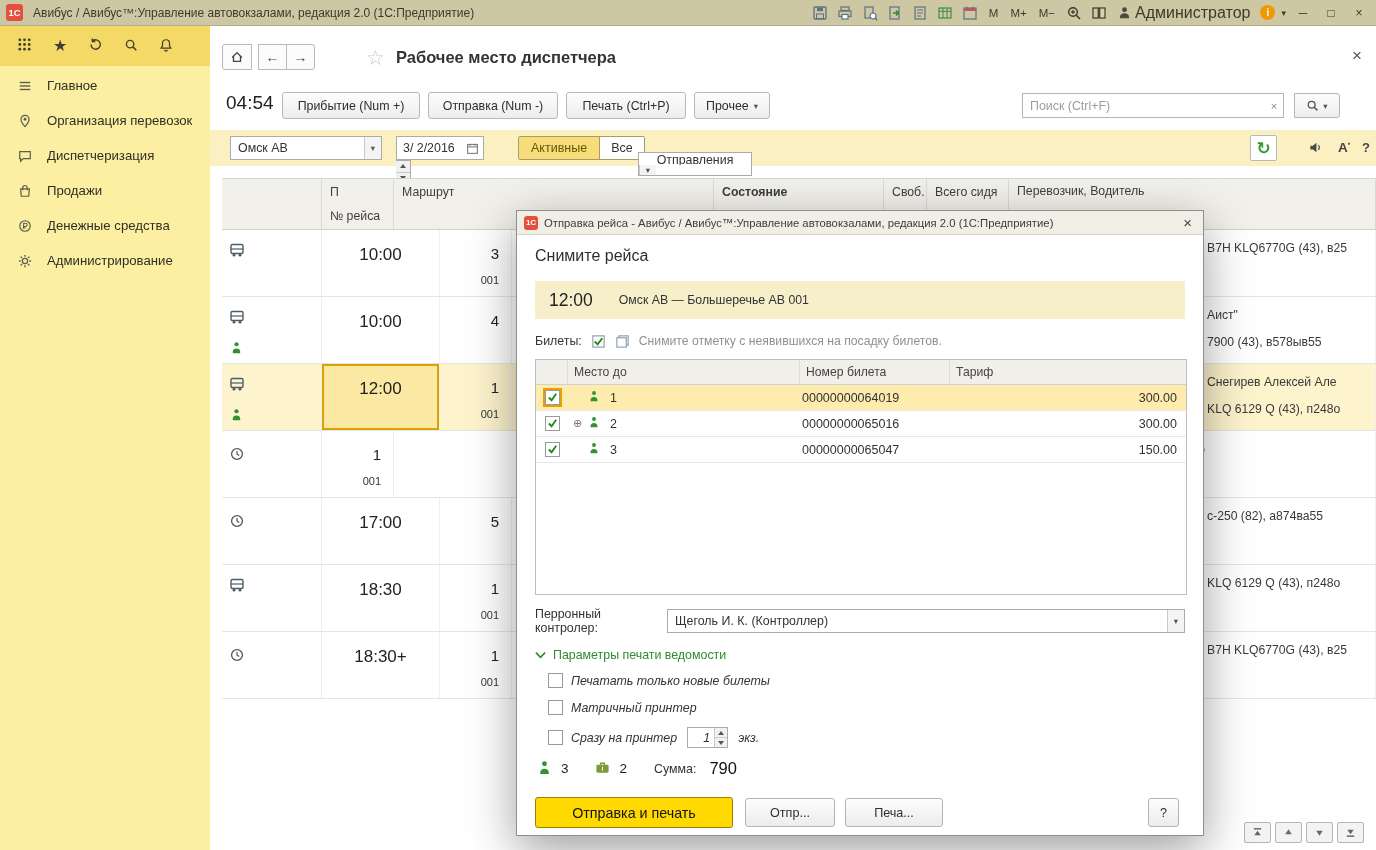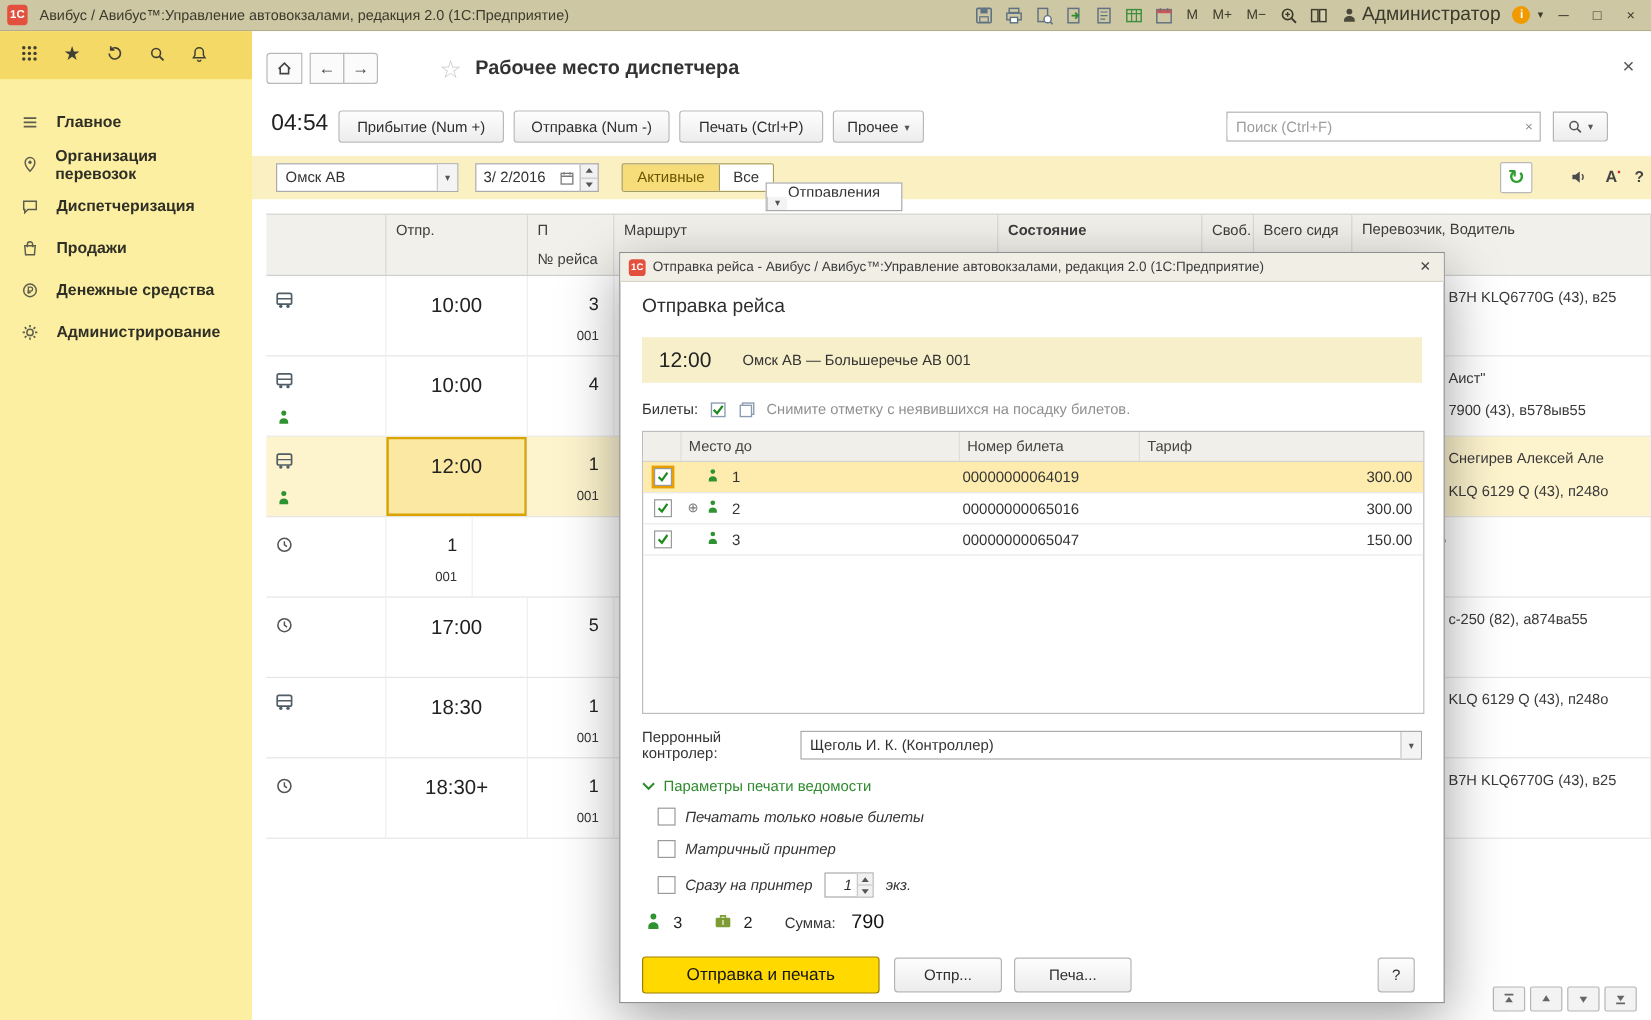--- a/index.html
+++ b/index.html
@@ -15,21 +15,21 @@
   .tb-m { font-size:11.5px; color:#3c3a2c; padding:0 3px; }
   .tb-user { display:flex; align-items:center; gap:4px; font-size:16px; color:#3c3a2c; margin:0 4px; }
   .info-badge { width:15px; height:15px; border-radius:50%; background:#f09a00; color:#fff; font-weight:bold; font-size:10px; display:inline-flex; align-items:center; justify-content:center; }
   .tb-caret { font-size:9px; color:#3c3a2c; }
   .win-btn { width:22px; text-align:center; font-size:12px; color:#3c3a2c; }
 
   
   .sidebar { position:absolute; left:0; top:26px; width:210px; bottom:0; background:#fcefa2; }
   .sidebar-top { height:40px; background:#f4d967; display:flex; align-items:center; gap:21px; padding:0 17px; }
   .side-star { font-size:16px; color:#3f3f33; line-height:1; }
-  .nav { padding-top:18px;font-weight:bold; }
+  .nav { padding-top:2px; }
   .nav-item { height:35px; display:flex; align-items:center; gap:14px; padding:0 17px; font-size:13.2px; color:#2f2f26; cursor:default; }
   .nav-ic { width:16px; display:inline-flex; justify-content:center; }
 
   
   .content { position:absolute; left:210px; top:26px; right:0; bottom:0; background:#fff; }
 
   .home-btn { position:absolute; left:12px; top:18px; width:30px; height:26px; border:1px solid #b9b9b9; border-radius:3px 0 0 3px; background:#fbfbfb; display:flex; align-items:center; justify-content:center; }
   .histnav { position:absolute; left:48px; top:18px; display:flex; }
   .histnav span { width:29px; height:26px; border:1px solid #b9b9b9; background:#fbfbfb; display:flex; align-items:center; justify-content:center; font-size:14px; color:#444; }
   .histnav span + span { margin-left:-1px; border-radius:0 3px 3px 0; }
@@ -44,21 +44,21 @@
   .search-input { flex:1; border:0; outline:0; padding:0 7px; font:inherit; font-size:12.4px; color:#333; min-width:0; }
   .search-input::placeholder { color:#9d9d9d; }
   .search-clear { width:18px; color:#888; font-size:11px; text-align:center; }
   .search-btn { position:absolute; top:67px; left:1084px; width:46px; height:25px; border:1px solid #b5b5b5; border-radius:0 3px 3px 0; background:linear-gradient(#fdfdfd,#ededed); display:flex; align-items:center; justify-content:center; gap:4px; }
 
   .filterbar { position:absolute; left:0; right:0; top:104px; height:36px; background:#fbf0c2; }
   .combo { display:flex; align-items:center; border:1px solid #ababab; background:#fff; height:24px; }
   .combo-text { flex:1; padding:0 7px; font-size:12.4px; white-space:nowrap; overflow:hidden; }
   .combo-caret { width:17px; align-self:stretch; border-left:1px solid #c9c9c9; display:flex; align-items:center; justify-content:center; font-size:8.5px; color:#555; background:#f4f4f4; }
   .station { position:absolute; left:20px; top:6px; width:152px; }
-  .dategrp { position:absolute; left:186px; top:6px; display:flex; }
+  .dategrp { position:absolute; left:186px; top:6px; display:flex;flex-direction:column; }
   .datefield { width:88px; height:24px; border:1px solid #ababab; background:#fff; display:flex; align-items:center; justify-content:space-between; padding:0 4px 0 6px; font-size:12.4px; }
   .spin { width:15px; height:24px; border:1px solid #ababab; border-left:0; display:flex; flex-direction:column; background:#f1f1f1; }
   .spin > div { flex:1; display:flex; align-items:center; justify-content:center; }
   .spin > div + div { border-top:1px solid #c9c9c9; }
   .tri-up { width:0; height:0; border-left:3.5px solid transparent; border-right:3.5px solid transparent; border-bottom:4.5px solid #555; }
   .tri-dn { width:0; height:0; border-left:3.5px solid transparent; border-right:3.5px solid transparent; border-top:4.5px solid #555; }
   .toggle { position:absolute; left:308px; top:6px; display:flex; height:24px; border:1px solid #a79c62; border-radius:2px; overflow:hidden; }
   .tg-a { background:#f7dd7a; color:#6b5500; display:flex; align-items:center; padding:0 12px;text-align:center; }
   .tg-b { background:#fff; color:#333; display:flex; align-items:center; padding:0 11px; border-left:1px solid #a79c62; }
   .viewsel { position:absolute; left:428px; top:22px; width:114px;flex-direction:column; }
@@ -410,23 +410,20 @@
           <path d="M2.5 6h2.8L9 3v10L5.3 10H2.5z" fill="#4a4a4a"></path>
           <path d="M11 5.5a3.5 3.5 0 0 1 0 5" fill="none" stroke="#4a4a4a" stroke-width="1.3"></path>
         </svg></span>
     <span class="f-font">А<i>▪</i></span>
     <span class="f-help">?</span>
   </div>
 
   <div class="grid">
     <div class="g-head">
       <div class="g-hc c-ic"></div>
-      <div class="g-hc c-otpr">
-          <span>Отпр.</span>
-        </div>
       <div class="g-hc c-p">
           <span>П</span>
           <span>№ рейса</span>
         </div>
       <div class="g-hc c-route">
           <span>Маршрут</span>
         </div>
       <div class="g-hc c-state">
           <span>Состояние</span>
         </div>
@@ -649,21 +646,21 @@
   </div>
 </div>
 
 <div class="dialog">
   <div class="dlg-tb">
     <span class="logo1c">1С</span>
     <span class="dlg-wtitle">Отправка рейса - Авибус / Авибус™:Управление автовокзалами, редакция 2.0  (1С:Предприятие)</span>
     <span class="dlg-close">×</span>
   </div>
 
-  <div class="dlg-h">Отправка рейса</div>
+  <div class="dlg-h">Снимите рейса</div>
 
   <div class="banner">
     <span class="bn-time">12:00</span>
     <span class="bn-route">Омск АВ — Большеречье АВ 001</span>
   </div>
 
   <div class="tkrow">
     <span class="lbl">Билеты:</span>
     <span><svg width="15" height="15" viewBox="0 0 16 16">
           <rect x="2" y="2" width="12" height="12" fill="none" stroke="#8a9ab0" stroke-width="1.2"></rect>

